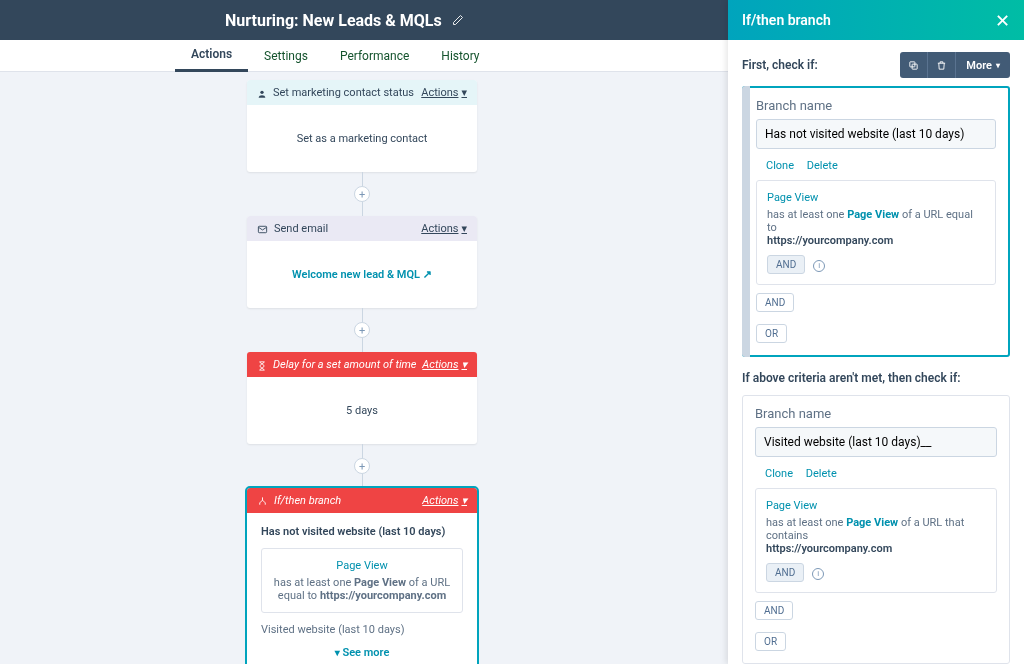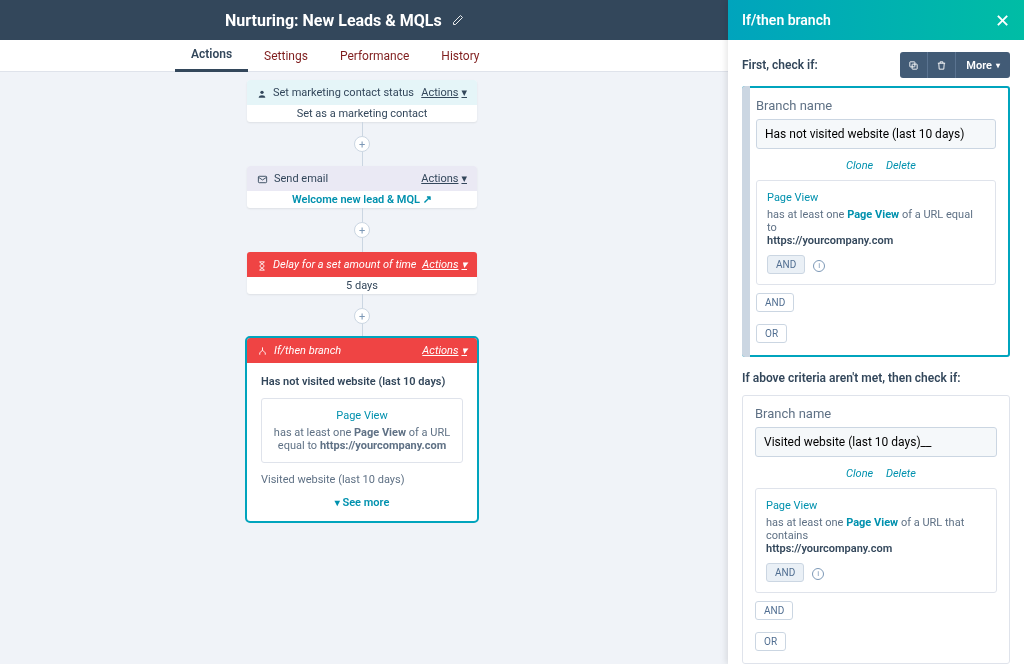--- a/index.html
+++ b/index.html
@@ -2,29 +2,29 @@
 <html><head>
 <meta charset="utf-8">
 <style>
   *{box-sizing:border-box;margin:0;padding:0;font-family:-apple-system,BlinkMacSystemFont,"Segoe UI",Roboto,Arial,sans-serif;}
   body{background:#f0f3f8;width:1024px;height:664px;overflow:hidden;position:relative;}
   
   .header{background:#33475b;color:#fff;height:40px;display:flex;align-items:center;padding:0 0 0 225px;font-size:16px;font-weight:700;}
   .header .edit{margin-left:10px;font-size:13px;opacity:.9;}
   
   .tabbar{background:#fff;height:32px;display:flex;align-items:center;padding:0 0 0 175px;border-bottom:1px solid #dfe3eb;}
-  .tabbar .tab{padding:0 16px;height:32px;display:flex;align-items:center;font-size:12px;color:#7f1d1d;cursor:pointer;}
+  .tabbar .tab{padding:0 16px;height:32px;display:flex;align-items:center;font-size:12px;color:#14532d;cursor:pointer;}
   .tabbar .tab.active{color:#33475b;font-weight:600;border-bottom:3px solid #33475b;}
   
   .canvas{position:absolute;left:0;right:300px;top:72px;bottom:0;overflow:hidden;display:flex;flex-direction:column;align-items:center;padding-top:8px;}
   .col{width:230px;display:flex;flex-direction:column;align-items:center;}
   .card{width:100%;border-radius:3px;background:#fff;box-shadow:0 1px 2px rgba(0,0,0,.08);margin-bottom:0;}
   .card-head{display:flex;align-items:center;justify-content:space-between;padding:6px 10px;font-size:11px;border-radius:3px 3px 0 0;}
   .card-head .title{display:flex;align-items:flex-end;gap:6px;}
-  .card-body{padding:2px 12px;font-size:11px;text-align:center;color:#33475b;}
+  .card-body{padding:27px 12px;font-size:11px;text-align:center;color:#33475b;}
   .actions-dd{text-decoration:underline;font-size:11px;display:flex;align-items:center;gap:3px;cursor:pointer;}
   .h-light{background:#e5f5f8;color:#33475b;}
   .h-lav{background:#eae9f4;color:#33475b;}
   .h-dark{background:#ef4444;color:#fff;font-style:italic;}
   .card.big{outline:2px solid #00a4bd;border-radius:3px;}
   .link{color:#0091ae;font-weight:600;}
   .plus{width:16px;height:16px;border:1px solid #cbd6e2;border-radius:50%;background:#fff;display:flex;align-items:center;justify-content:center;font-size:11px;color:#7c98b6;margin:0;}
   .vline{width:1px;height:14px;background:#cbd6e2;}
   .branch-body{padding:12px 14px;font-size:11px;color:#33475b;text-align:left;}
   .branch-body .bname{font-weight:600;margin-bottom:10px;}
@@ -38,21 +38,21 @@
   .panel-body{flex:1;overflow:auto;padding:12px 14px 0 14px;font-size:12px;color:#33475b;}
   .section-label{font-weight:600;font-size:12px;margin-bottom:8px;display:flex;align-items:center;justify-content:space-between;}
   .toolbar{display:flex;align-items:center;background:#425b76;border-radius:3px;overflow:hidden;}
   .toolbar .tb{width:28px;height:26px;display:flex;align-items:center;justify-content:center;color:#fff;border-right:1px solid #5a7390;font-size:12px;cursor:pointer;}
   .toolbar .more{padding:0 10px;height:26px;display:flex;align-items:center;color:#fff;font-size:11px;cursor:pointer;gap:4px;}
   .branch-card{border:2px solid #00a4bd;border-radius:3px;padding:10px 12px 12px 12px;margin-bottom:14px;position:relative;}
   .branch-card.gray{border:1px solid #dfe3eb;}
   .branch-card .grip{position:absolute;left:-2px;top:-2px;bottom:-2px;width:8px;background:#cbd6e2;border-radius:3px 0 0 3px;}
   .field-label{font-size:13px;color:#5f7185;margin-bottom:6px;}
   .text-input{width:100%;border:1px solid #cbd6e2;border-radius:3px;padding:7px 8px;font-size:12px;background:#f5f8fa;}
-  .branch-actions{text-align:center;margin:10px 0 8px 0;font-size:11px;font-style:italic;}
+  .branch-actions{text-align:left;margin:10px 0 8px 0;font-size:11px;}
   .branch-actions span{color:#0091ae;margin-left:10px;cursor:pointer;}
   .criteria-box{border:1px solid #dfe3eb;border-radius:3px;padding:10px;font-size:11px;}
   .criteria-box .pv{color:#0091ae;margin-bottom:4px;}
   .criteria-box .line{color:#5f7185;}
   .criteria-box .url{color:#33475b;font-weight:600;}
   .chip{display:inline-flex;align-items:center;justify-content:center;border:1px solid #cbd6e2;background:#eaf0f6;color:#506e91;font-size:10px;padding:3px 8px;border-radius:3px;margin-top:8px;margin-right:6px;cursor:pointer;}
   .chip.ghost{background:#fff;}
   .info-dot{display:inline-flex;width:12px;height:12px;border-radius:50%;border:1px solid #7c98b6;color:#7c98b6;align-items:center;justify-content:center;font-size:8px;margin-left:2px;}
   .sub-label{font-weight:600;font-size:12px;margin:4px 0 10px 0;}
   svg{display:block;}

